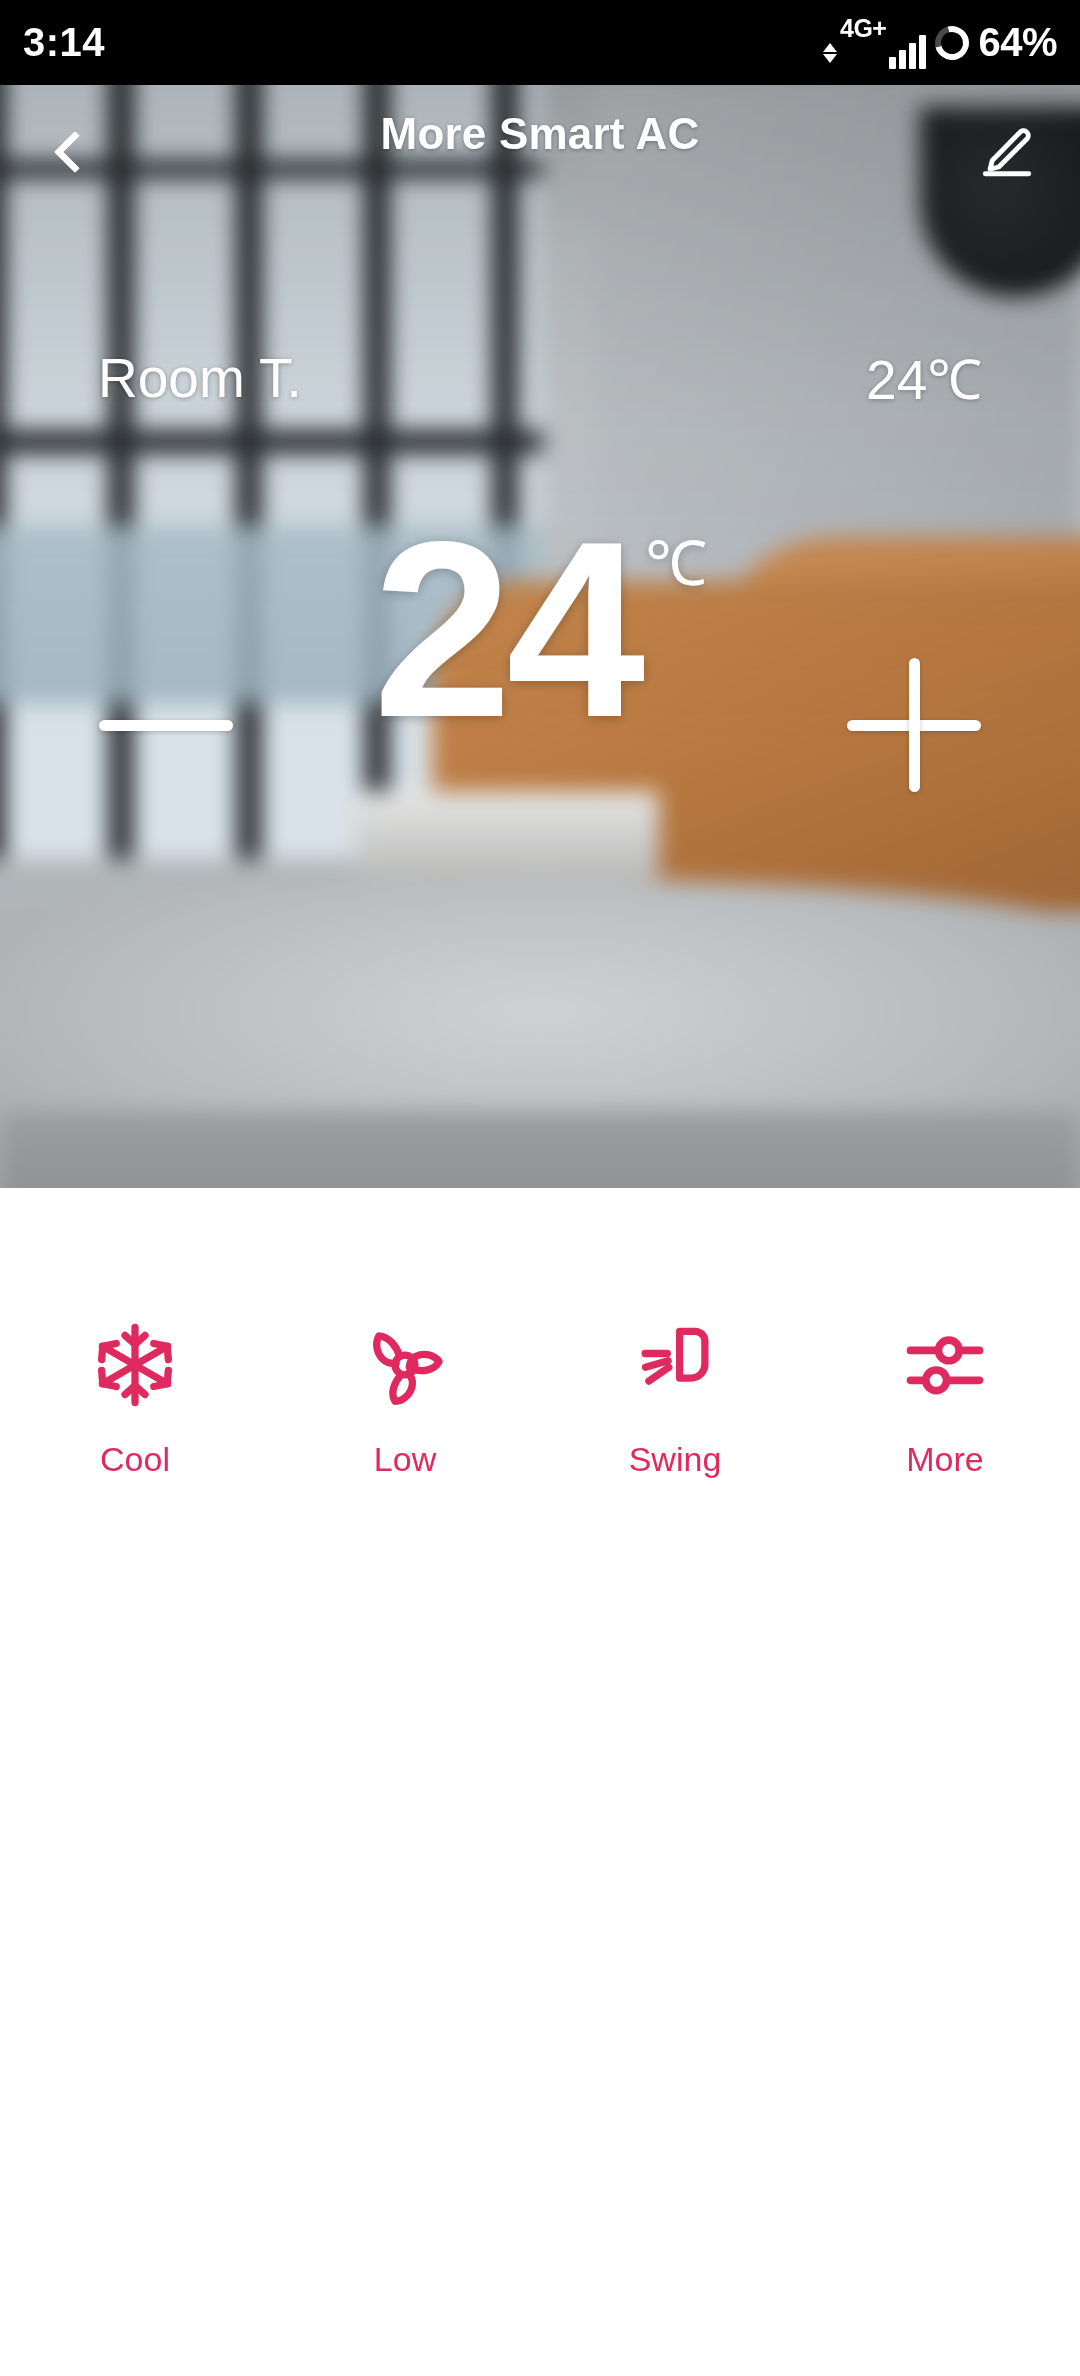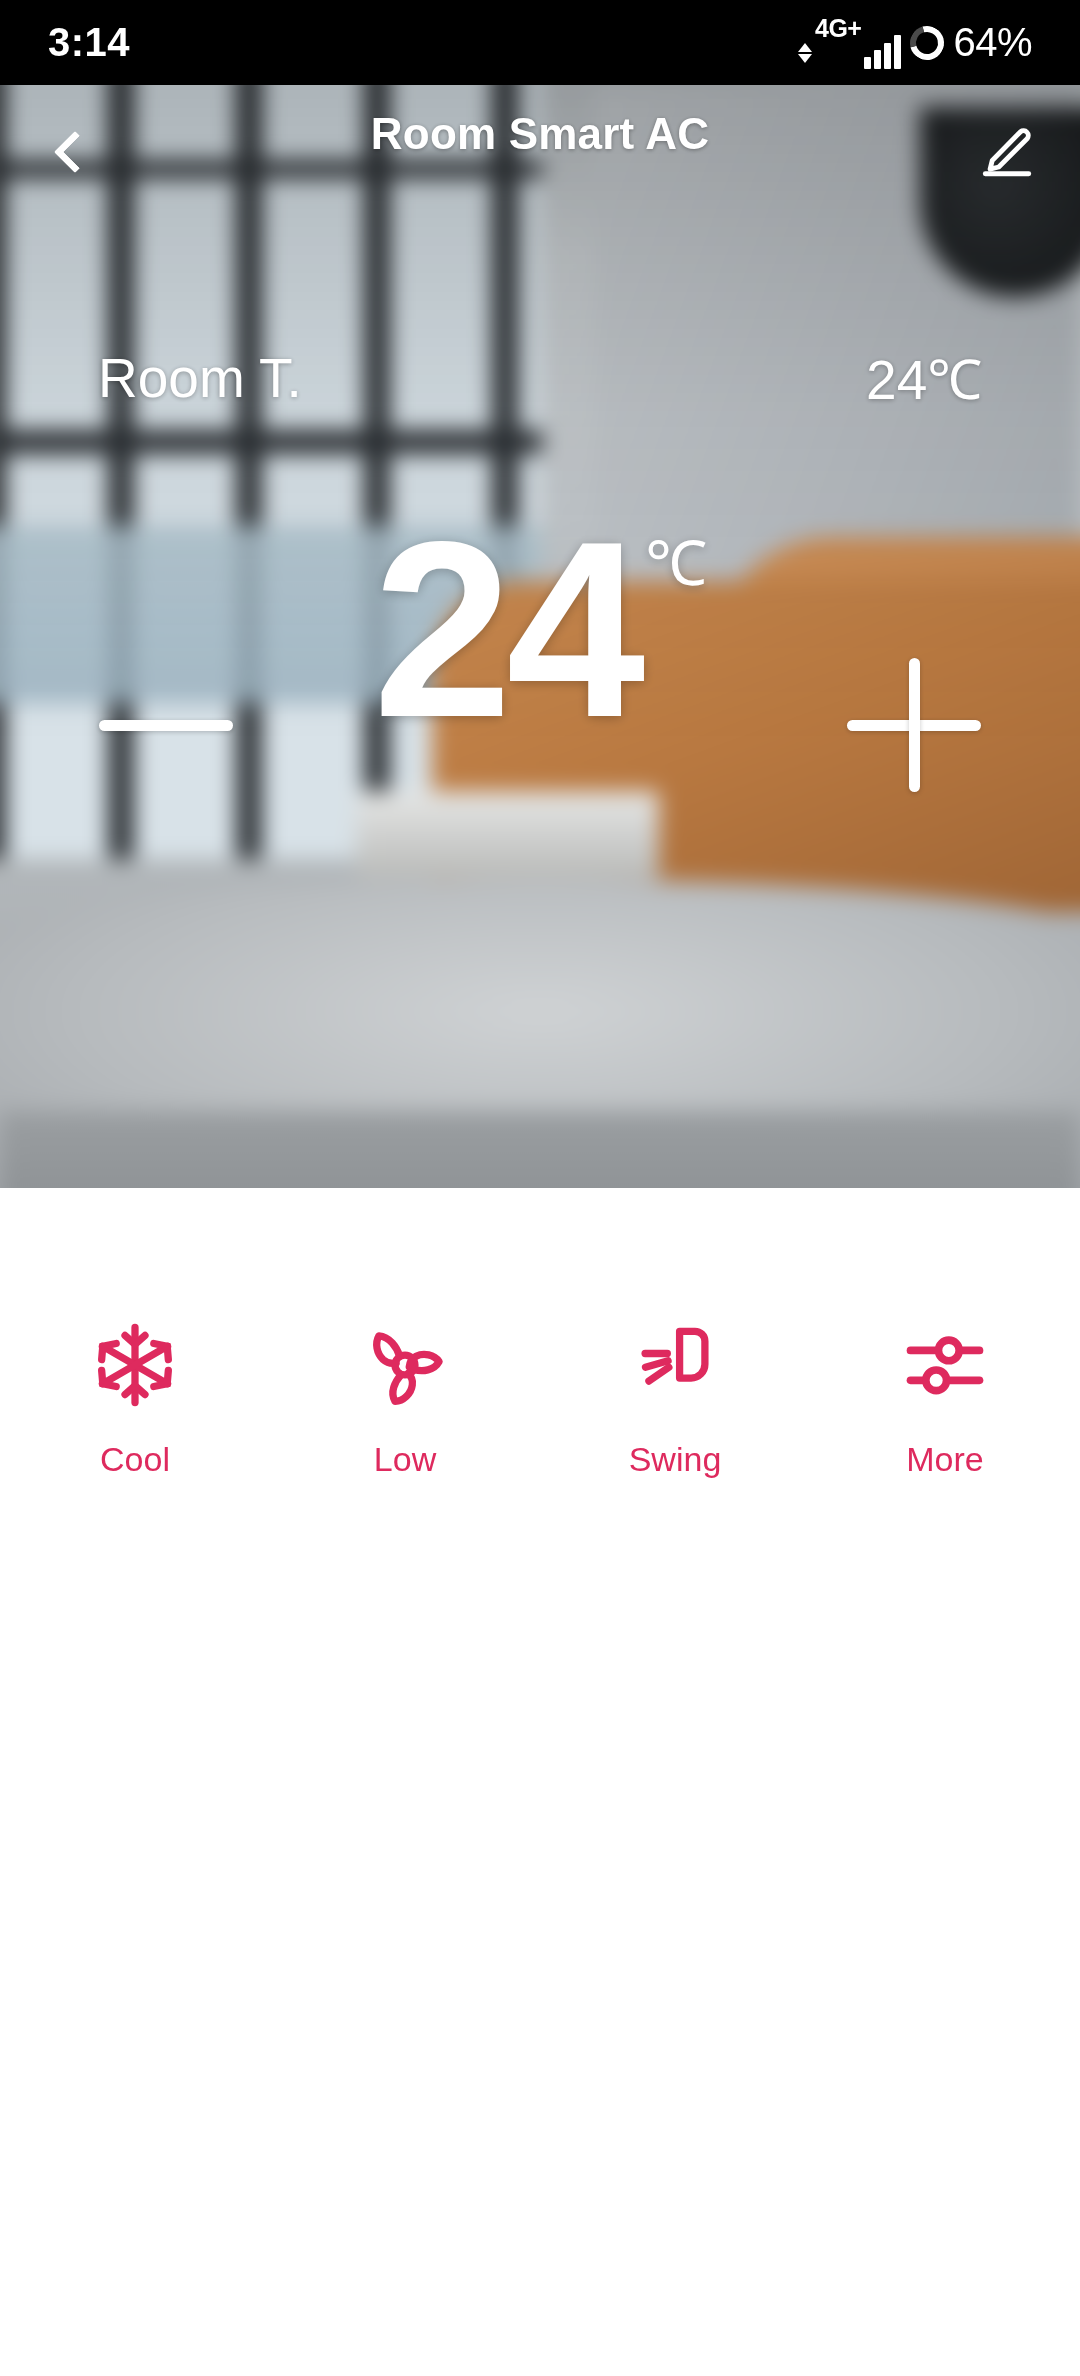--- a/index.html
+++ b/index.html
@@ -9,21 +9,21 @@
     font-family:"Liberation Sans", sans-serif;
     overflow:hidden;
   }
   .phone { position:relative; width:1080px; height:2376px; background:#fff; }
 
   
   .statusbar {
     position:absolute; left:0; top:0; width:1080px; height:85px;
     background:#000; color:#fff;
     display:flex; align-items:center; justify-content:space-between;
-    padding:0 48px;
+    padding:0 23px;
   }
   .sb-time { font-size:40px; font-weight:700; letter-spacing:0.5px; }
   .sb-right { display:flex; align-items:center; gap:9px; }
   .sb-netwrap { display:flex; align-items:flex-end; gap:3px; }
   .sb-arrows { display:flex; flex-direction:column; align-items:center;
                justify-content:center; gap:2px; margin-bottom:6px; }
   .sb-arrows .ar { width:0;height:0;border-left:7px solid transparent;
                    border-right:7px solid transparent; }
   .sb-arrows .up { border-bottom:9px solid #fff; }
   .sb-arrows .dn { border-top:9px solid #fff; }
@@ -31,21 +31,21 @@
            letter-spacing:-0.5px; }
   .sb-bars { display:flex; align-items:flex-end; gap:3px; height:34px; }
   .sb-bars i { display:block; width:7px; background:#fff; border-radius:1px; }
   .sb-bars i:nth-child(1){ height:12px; }
   .sb-bars i:nth-child(2){ height:19px; }
   .sb-bars i:nth-child(3){ height:26px; }
   .sb-bars i:nth-child(4){ height:34px; }
   .sb-batt { width:34px; height:34px; border-radius:50%;
              border:6px solid #fff; border-left-color:#4a4a4a;
              transform:rotate(30deg); }
-  .sb-pct { font-size:40px; font-weight:400; letter-spacing:-0.5px; }
+  .sb-pct { font-size:40px; font-weight:700; letter-spacing:-0.5px; }
 
   
   .hero {
     position:absolute; left:0; top:85px; width:1080px; height:1103px;
     overflow:hidden;
   }
   .hero-bg { position:absolute; inset:0; }
   
   .bg-base {
     position:absolute; inset:-40px;
@@ -235,21 +235,21 @@
         <div class="bg-rug"></div>
         <div class="bg-floor"></div>
       </div>
       <div class="hero-dim"></div>
     </div>
 
     <div class="topbar">
       <div class="back-btn">
         <span class="chev"></span>
       </div>
-      <div class="title">Room Smart AC</div>
+      <div class="title">More Smart AC</div>
       <div class="edit-btn">
         <svg width="58" height="58" viewBox="0 0 24 24">
           <path d="M3 21h18" stroke="#fff" stroke-width="2" stroke-linecap="round" fill="none"></path>
           <path d="M17.6 3.6a2 2 0 0 1 2.8 2.8L8.6 18.2l-3.6.9.9-3.6L17.6 3.6z" stroke="#fff" stroke-width="2" fill="none" stroke-linejoin="round"></path>
         </svg>
       </div>
     </div>
 
     <div class="roomrow">
       <div class="room-label">Room T.</div>

